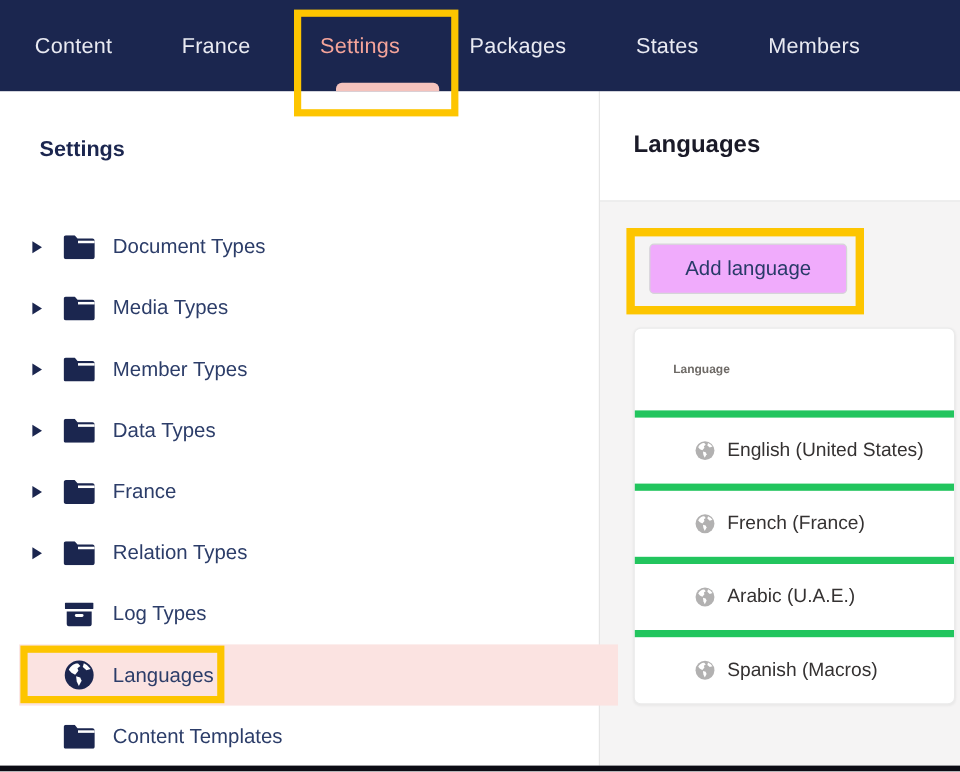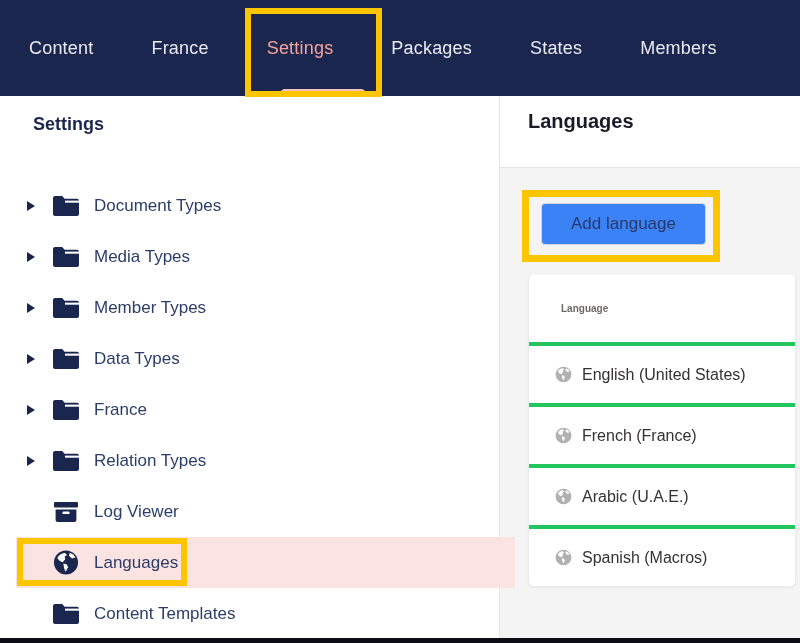--- a/index.html
+++ b/index.html
@@ -3,21 +3,21 @@
 <meta charset="utf-8">
 <style>
   * { margin: 0; padding: 0; box-sizing: border-box; }
   html, body { width: 800px; height: 643px; }
   body { font-family: "Liberation Sans", "DejaVu Sans", sans-serif; background: #fff; }
 
   .screen { position: relative; width: 800px; height: 643px; overflow: hidden; background: #fff; }
 
   
   .navbar {
-    position: absolute; left: 0; top: 0; width: 800px; height: 96px;
+    position: absolute; left: 0; top: 0; width: 800px; height: 76px;
     background: #1b264f; display: flex; align-items: center;
     padding-left: 29px; gap: 58px; z-index: 2;
   }
   .nav-item {
     color: #e9eaf2; font-size: 18px; letter-spacing: .2px; cursor: pointer;
     white-space: nowrap;
   }
   .nav-item.active { color: #f5a49a; }
   .tab-indicator {
     position: absolute; left: 280px; bottom: 0; width: 86px; height: 7px;
@@ -53,36 +53,36 @@
   .panel-header {
     position: absolute; left: 0; top: 0; width: 100%; height: 92px;
     background: #fff; border-bottom: 1px solid #e3e3e3;
   }
   .panel-title {
     position: absolute; left: 28px; top: 34px; color: #1a1a28;
     font-size: 20px; font-weight: bold;
   }
   .add-btn {
     position: absolute; left: 41px; top: 127px; width: 165px; height: 42px;
-    background: #3b82f6; border: 1px solid #d5d5d8; border-radius: 4px;
+    background: #f0abfc; border: 1px solid #d5d5d8; border-radius: 4px;
     color: #283a68; font-size: 17px; font-family: inherit; cursor: pointer;
   }
 
   .lang-card {
     position: absolute; left: 28px; top: 197px; width: 268px; height: 314px;
     background: #fff; border: 1px solid #ebebeb; border-radius: 6px;
     box-shadow: 0 1px 2px rgba(0,0,0,.05);
   }
   .lang-card-header {
     height: 68px; display: flex; align-items: center; padding-left: 32px;
     color: #6e6a66; font-size: 10px; font-weight: bold;
   }
   .lang-row {
-    height: 61px; display: flex; align-items: center; padding-left: 26px;
-    border-top: 4px solid #22c55e; cursor: pointer;
+    height: 61px; display: flex; align-items: center; padding-left: 50px;
+    border-top: 6px solid #22c55e; cursor: pointer;
   }
   .lang-row .globe-sm { color: #b2b1b1; margin-right: 10px; display: flex; }
   .lang-row-label { color: #353232; font-size: 16px; }
 
   
   .annotation { position: absolute; border-style: solid; border-color: #fdc500; background: transparent; z-index: 10; pointer-events: none; }
   .annotation.settings-box { left: 245px; top: 8px; width: 137px; height: 89px; border-width: 6px; }
   .annotation.addlang-box  { left: 522px; top: 190px; width: 198px; height: 72px; border-width: 7px; }
   .annotation.langs-box    { left: 17px; top: 538px; width: 170px; height: 48px; border-width: 6px; }
 
@@ -188,21 +188,21 @@
 
       <div class="tree-item">
         <span class="caret-slot"></span>
         <span class="tree-icon">
           <svg width="24" height="20" viewBox="0 0 24 20">
               <rect x="0" y="0" width="24" height="5.6" rx="1" fill="currentColor"></rect>
               <path d="M1.6 7.6 H22.4 V18 C22.4 19.1 21.5 20 20.4 20 H3.6 C2.5 20 1.6 19.1 1.6 18 Z" fill="currentColor"></path>
               <rect x="8.4" y="9.6" width="7.2" height="2.5" rx="1.2" fill="#fff"></rect>
             </svg>
         </span>
-        <span class="tree-label">Log Viewer</span>
+        <span class="tree-label">Log Types</span>
       </div>
 
       <div class="tree-item active">
         <span class="caret-slot"></span>
         <span class="tree-icon">
           <svg width="27" height="27" viewBox="0 0 27 27">
             <circle cx="13.5" cy="13.5" r="12.5" fill="currentColor"></circle>
             <path d="M4.5 9 C6 5.5 9.5 3.2 12.5 3.6 L14.5 5.8 L12 7.6 L12.8 9.8 L10 13.2 L6.8 11.6 Z" fill="#fff"></path>
             <path d="M10.8 14.6 L14.4 15.6 L15.6 18.4 L13.2 23 L11.4 19.2 Z" fill="#fff"></path>
             <path d="M17.5 3.4 A12.5 12.5 0 0 1 23.4 8.2 L19.8 9.4 L16.6 6.6 Z" fill="#fff"></path>

